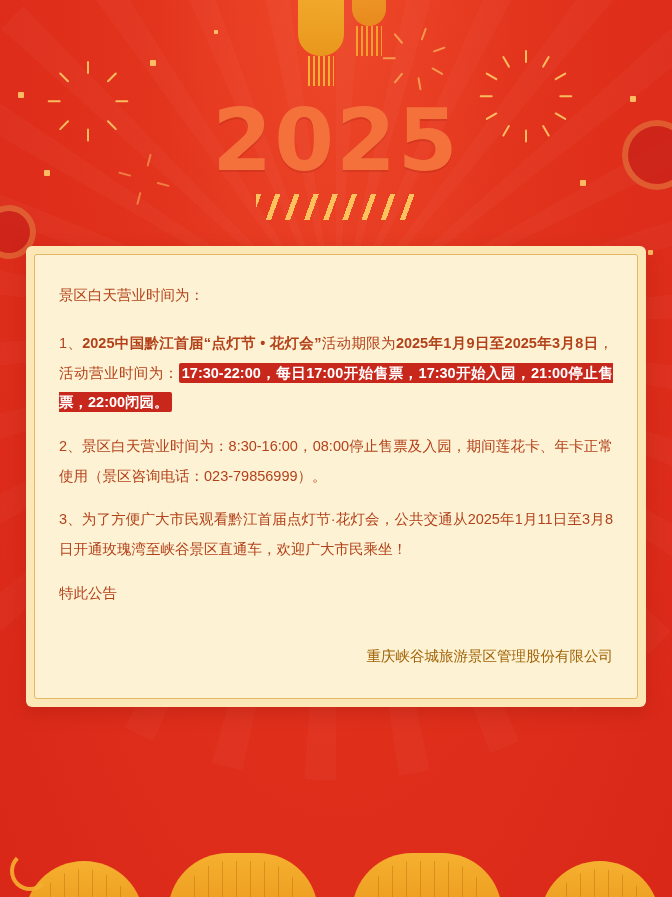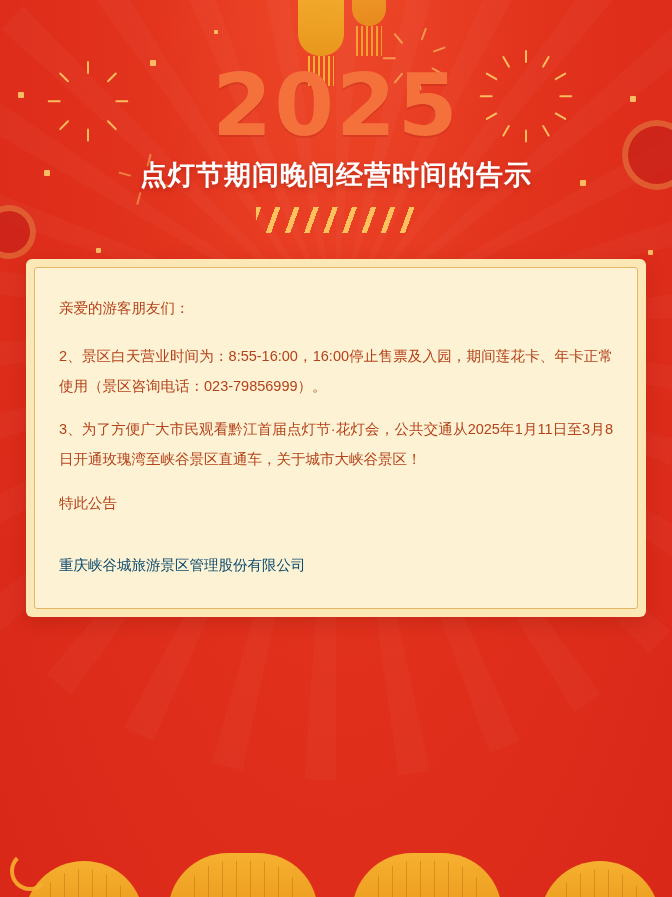--- a/index.html
+++ b/index.html
@@ -90,21 +90,21 @@
     position: absolute;
     width: 6px; height: 6px;
     background: #ffd46e;
     opacity: .85;
     border-radius: 1px;
   }
 
   
   .header {
     position: relative;
-    padding-top: 66px;
+    padding-top: 101px;
     text-align: center;
     z-index: 4;
   }
   .year {
     font-family: "DejaVu Sans", sans-serif;
     font-size: 86px;
     font-weight: bold;
     letter-spacing: 2px;
     color: #f4713c;
     line-height: .92;
@@ -164,21 +164,22 @@
   .b { font-weight: bold; }
   .hl {
     background: #c8281c;
     color: #ffffff;
     font-weight: bold;
     padding: 2px 3px;
     border-radius: 2px;
   }
   .sign {
     margin-top: 34px;
-    color: #0c4a6e;
+    text-align: right;
+    color: #a16207;
     font-size: 14.5px;
     line-height: 1.9;
   }
 
   
   .bottom-deco {
     position: absolute;
     left: 0; right: 0; bottom: 0;
     height: 60px;
     z-index: 3;
@@ -274,37 +275,39 @@
   <span style="left:214px;top:30px;width:4px;height:4px"></span>
   <span style="left:580px;top:180px"></span>
   <span style="left:630px;top:96px"></span>
   <span style="left:648px;top:250px;width:5px;height:5px"></span>
   <span style="left:520px;top:268px;width:4px;height:4px"></span>
   <span style="left:60px;top:300px;width:4px;height:4px"></span>
 </div>
 
 <div class="header">
   <div class="year">2025</div>
-  <div class="title-sub">点灯节期间晚间经营时间的告示</div>
   <div class="slashes"></div>
 </div>
 
 <div class="card-wrap">
   <div class="card">
 
-    <p class="greet">亲爱的游客朋友们：</p>
-
+    <p class="greet">景区白天营业时间为：</p>
 
 
     <p>
-      <span>2、</span><span>景区白天营业时间为：8:55-16:00，16:00停止售票及入园，期间莲花卡、年卡正常使用（景区咨询电话：023-79856999）。</span>
+      <span>1、</span><span class="b">2025中国黔江首届“点灯节 • 花灯会”</span><span>活动期限为</span><span class="b">2025年1月9日至2025年3月8日</span><span>，活动营业时间为：</span><span class="hl">17:30-22:00，每日17:00开始售票，17:30开始入园，21:00停止售票，22:00闭园。</span>
     </p>
 
     <p>
-      <span>3、</span><span>为了方便广大市民观看黔江首届点灯节·花灯会，公共交通从2025年1月11日至3月8日开通玫瑰湾至峡谷景区直通车，关于城市大峡谷景区！</span>
+      <span>2、</span><span>景区白天营业时间为：8:30-16:00，08:00停止售票及入园，期间莲花卡、年卡正常使用（景区咨询电话：023-79856999）。</span>
+    </p>
+
+    <p>
+      <span>3、</span><span>为了方便广大市民观看黔江首届点灯节·花灯会，公共交通从2025年1月11日至3月8日开通玫瑰湾至峡谷景区直通车，欢迎广大市民乘坐！</span>
     </p>
 
     <p class="last">特此公告</p>
 
     <div class="sign">
       <div>重庆峡谷城旅游景区管理股份有限公司</div>
     </div>
   </div>
 </div>
 

